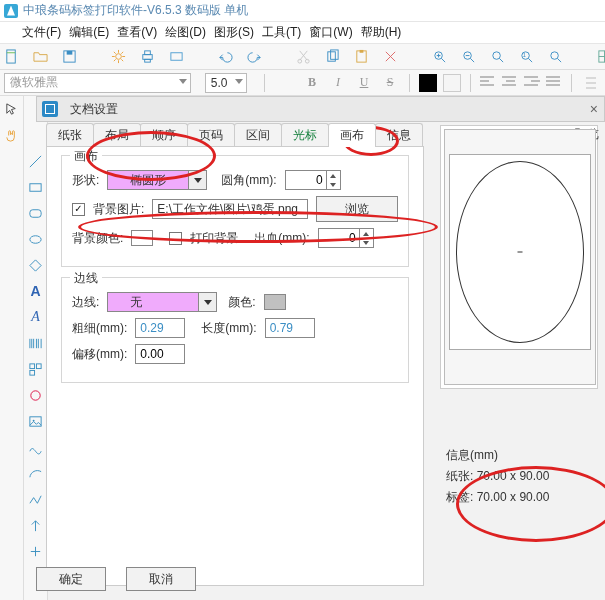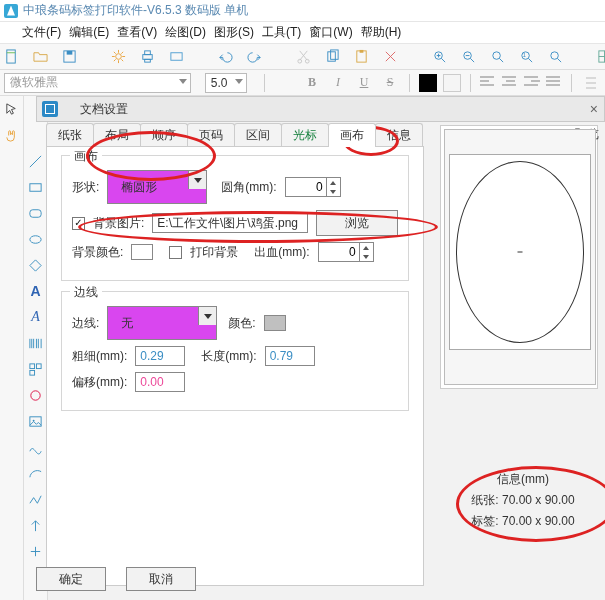--- a/index.html
+++ b/index.html
@@ -104,21 +104,21 @@
   
   .main{
     position:absolute; left:48px; right:0; top:96px; bottom:0;
     background:#f2f2f2;
   }
   .docset{
     position:absolute; left:-12px; top:0; right:0; bottom:0;
   }
   .docset-title{
     height:26px; background:#e9e9e9; border:1px solid #c9c9c9;
-    display:flex; align-items:center; gap:22px; padding-left:5px;
+    display:flex; align-items:center; gap:12px; padding-left:5px;
   }
   .docset-title .ic{
     width:16px;height:16px;background:#2b89c6;border-radius:2px;position:relative;
   }
   .docset-title .ic::after{
     content:""; position:absolute; inset:3px; border:1.5px solid #fff;
   }
   .docset-title .close{
     margin-left:auto; margin-right:6px; font-size:14px; color:#666;
   }
@@ -139,22 +139,22 @@
   .panel{
     width:378px; border:1px solid #ccc; background:#fff;
     margin-left:10px; margin-top:-1px; padding:8px 14px 70px 14px;
     position:relative; height:440px;
   }
   .group{ border:1px solid #d6d6d6; padding:8px 10px 12px 10px; position:relative; margin-bottom:10px;}
   .group .legend{ position:absolute; top:-8px; left:8px; background:#fff; padding:0 4px; color:#333;}
   .frow{ display:flex; align-items:center; gap:8px; margin:6px 0;}
   .lbl{ white-space:nowrap;}
   .combo{
-    height:34px; background:#d946ef; border:1px solid #888; display:flex;
-    align-items:center; padding-left:13px; position:relative; min-width:90px;
+    height:20px; background:#f0abfc; border:1px solid #888; display:flex;
+    align-items:center; padding-left:22px; position:relative; min-width:90px;
   }
   .combo .btn{
     width:18px;height:18px;position:absolute;right:0;top:0;border-left:1px solid #888;
     display:flex;align-items:center;justify-content:center;background:#eee;
   }
   .combo .btn::after{
     content:"";width:0;height:0;border-left:4px solid transparent;border-right:4px solid transparent;border-top:5px solid #333;
   }
   .spin{ height:20px; border:1px solid #888; display:flex; align-items:center; background:#fff;}
   .spin input{ width:40px; border:none; outline:none; text-align:right; padding-right:3px; font-size:12px; background:transparent;}
@@ -185,21 +185,21 @@
     background:#fff; border:1px solid #aaa;
   }
   .ellipse{
     position:absolute; left:6px; right:6px; top:6px; bottom:6px;
     border:1px solid #333; border-radius:50%;
   }
   .tick{
     position:absolute; left:50%; top:50%; width:5px; height:1px; background:#333; transform:translate(-50%,-50%);
   }
   .infobox{
-    margin-top:82px; width:160px;text-align:center;
+    margin-top:58px; width:160px;
   }
   .infobox .it{ margin:4px 0 4px 6px;}
   
   .dlg-btns{
     position:absolute; left:0; right:0; bottom:6px; height:30px;
     display:flex; justify-content:flex-start; gap:20px; align-items:center;
   }
   .dlg-btns .btn-std{ padding:0 22px; height:24px;}
   
   .red-oval{
@@ -570,21 +570,21 @@
             <div class="txt-in" style="flex:0 0 50px;color:#3b8ec4">
                 <span>0.29</span>
               </div>
             <span class="lbl" style="margin-left:8px">长度(mm):</span>
             <div class="txt-in" style="flex:0 0 50px;color:#3b8ec4">
                 <span>0.79</span>
               </div>
           </div>
           <div class="frow">
             <span class="lbl">偏移(mm):</span>
-            <div class="txt-in" style="flex:0 0 50px;color:#ec4899">
+            <div class="txt-in" style="flex:0 0 50px;color:#000000">
                 <span>0.00</span>
               </div>
           </div>
         </div>
 
       </div>
 
       <div class="right">
         <div class="preview-outer">
           <div class="preview-inner">

